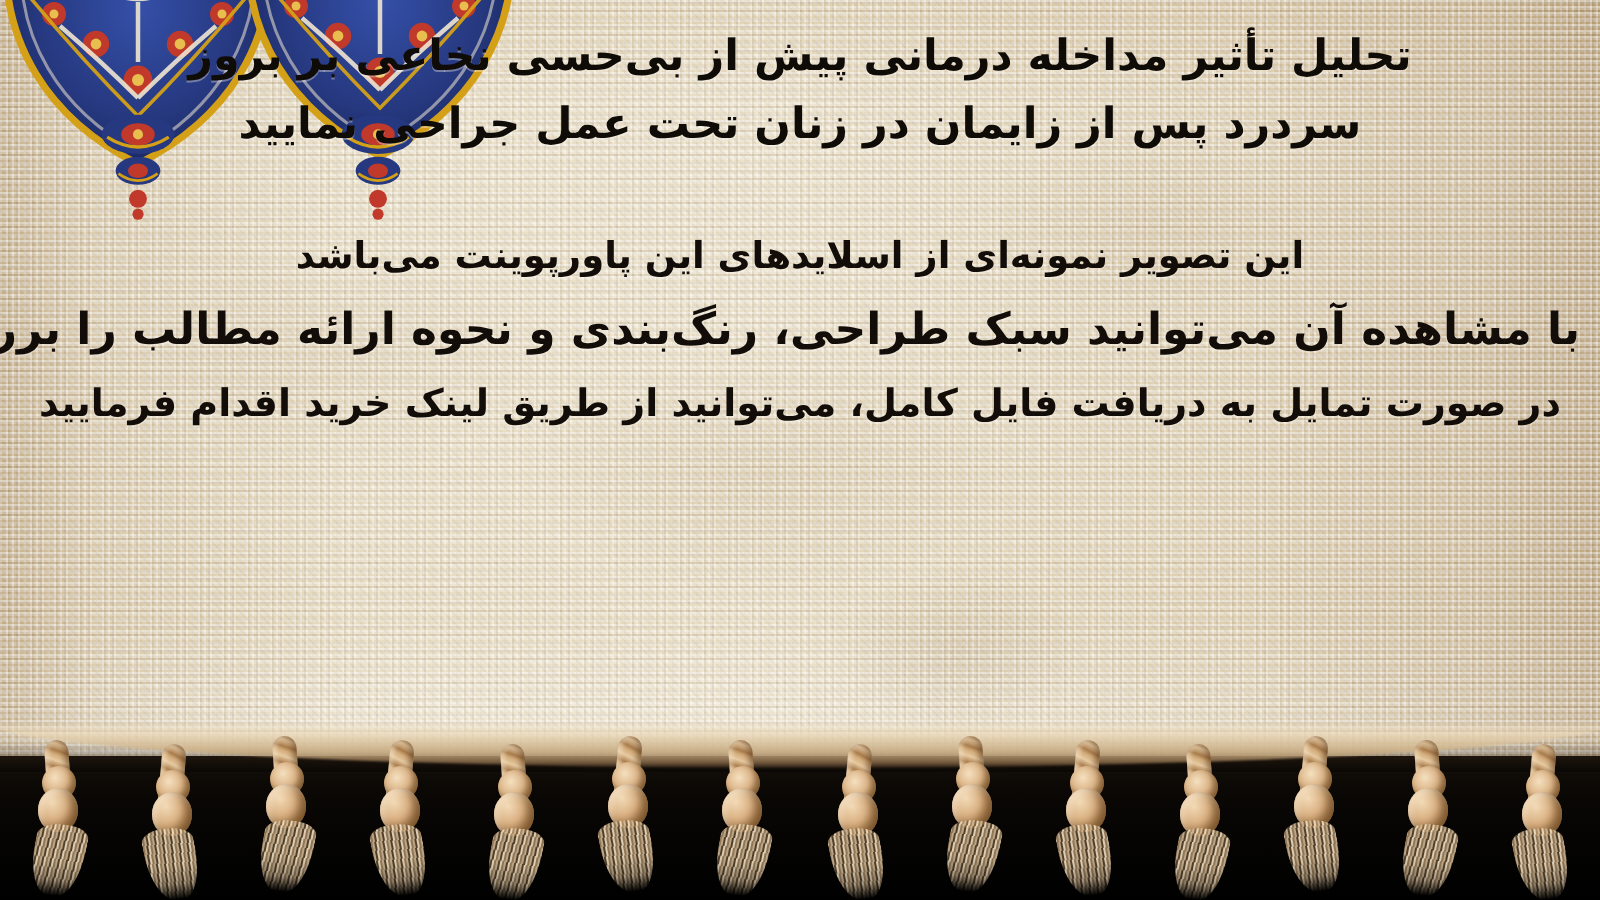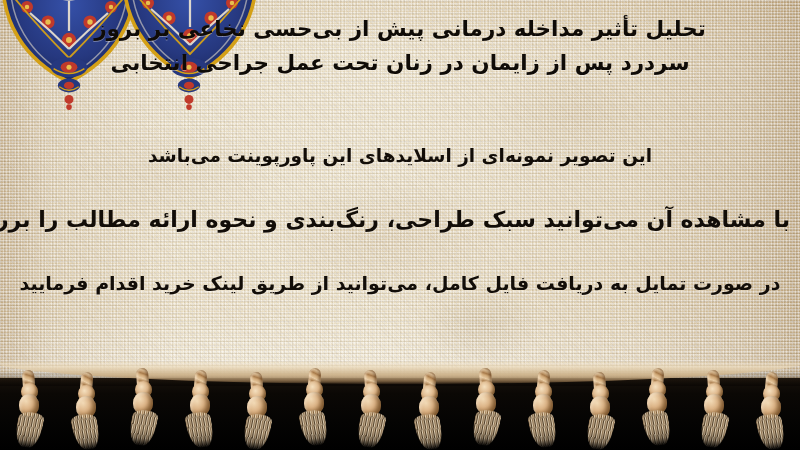--- a/index.html
+++ b/index.html
@@ -234,21 +234,20 @@
     right: 10px;
     width: 780px;
   }
   .body-line {
     font-size: 19px;
     line-height: 37px;
     font-weight: 700;
     color: #120d08;
     text-shadow: 0 1px 0 rgba(255,250,240,0.30);
     white-space: nowrap;
-    margin-top: 27px;
   }
   .body-line.l1 { font-size: 18.5px; }
   .body-line.l2 { font-size: 22px; }
   .body-line.l3 { font-size: 19px; }
 
   
   .grain {
     position: absolute;
     left: 0; top: 0;
     width: 800px; height: 382px;
@@ -390,21 +389,21 @@
       <path d="M8 22 Q15 27 22 22" stroke="#d4a017" stroke-width="1" fill="none"></path>
       <circle cx="15" cy="31" r="3.2" fill="#c0392b"></circle>
       <circle cx="15" cy="36.5" r="2" fill="#c0392b"></circle>
     </svg>
   </div>
 
   <div class="textwrap">
 
     <div class="title-block">
       <div class="title-line">تحلیل تأثیر مداخله درمانی پیش از بی‌حسی نخاعی بر بروز</div>
-      <div class="title-line">سردرد پس از زایمان در زنان تحت عمل جراحی انتخابی</div>
+      <div class="title-line">سردرد پس از زایمان در زنان تحت عمل جراحی نمایید</div>
     </div>
 
     <div class="body-block">
       <div class="body-line l1">این تصویر نمونه‌ای از اسلایدهای این پاورپوینت می‌باشد</div>
       <div class="body-line l2">با مشاهده آن می‌توانید سبک طراحی، رنگ‌بندی و نحوه ارائه مطالب را بررسی نمایید</div>
       <div class="body-line l3">در صورت تمایل به دریافت فایل کامل، می‌توانید از طریق لینک خرید اقدام فرمایید</div>
     </div>
 
   </div>
 

